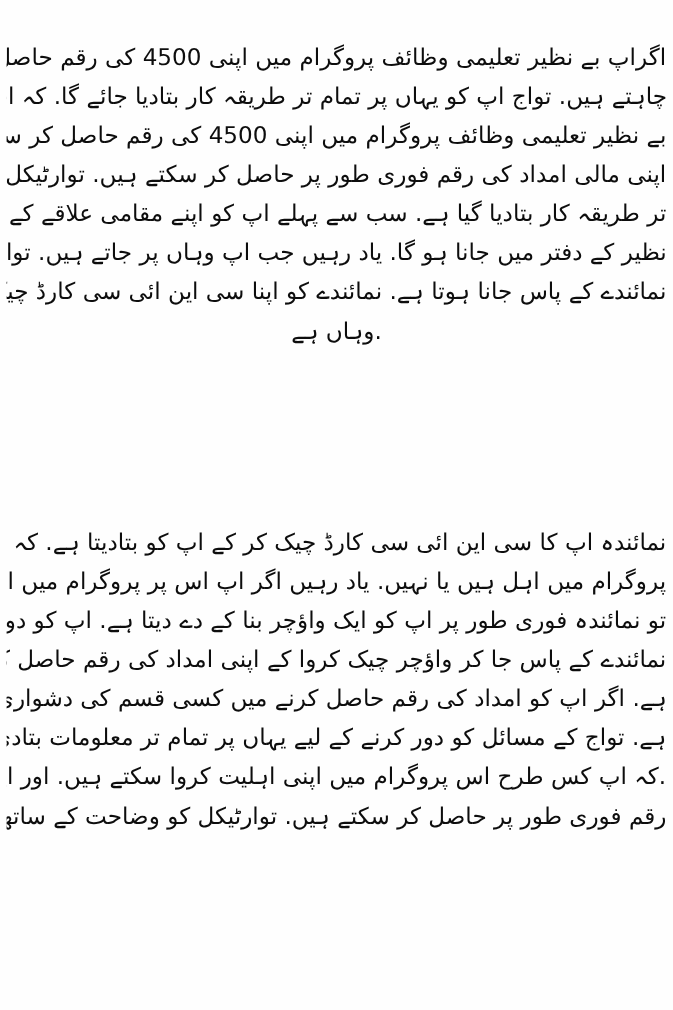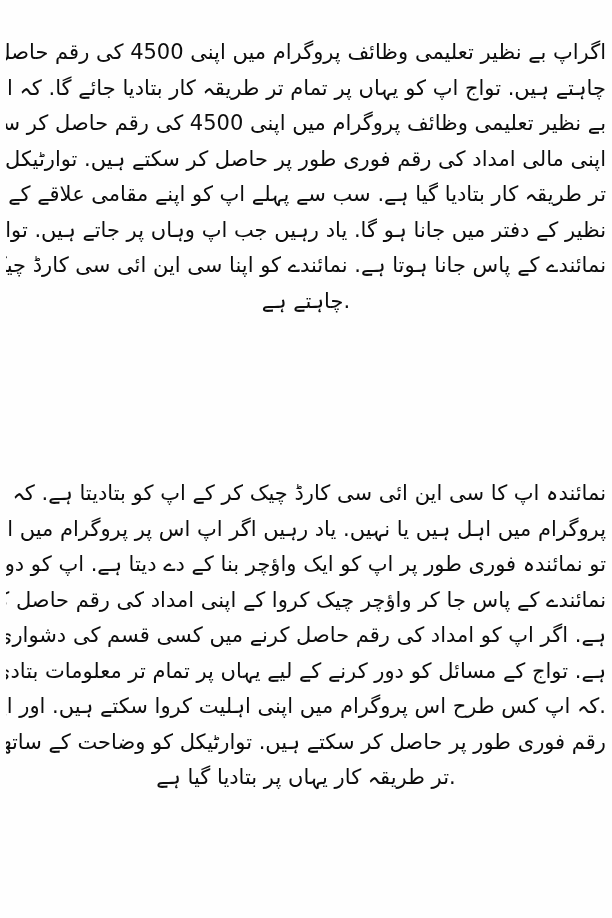--- a/index.html
+++ b/index.html
@@ -51,28 +51,27 @@
 <div class="page">
 
   <div class="para" id="para-1">
     <span class="line justify">اگراپ بے نظیر تعلیمی وظائف پروگرام میں اپنی 4500 کی رقم حاصل کرنا</span>
     <span class="line justify">چاہتے ہیں. تواج اپ کو یہاں پر تمام تر طریقہ کار بتادیا جائے گا. کہ اپ کس طرح</span>
     <span class="line justify">بے نظیر تعلیمی وظائف پروگرام میں اپنی 4500 کی رقم حاصل کر سکتے ہیں. اور</span>
     <span class="line justify">اپنی مالی امداد کی رقم فوری طور پر حاصل کر سکتے ہیں. توارٹیکل کے اندر اپ کو تمام</span>
     <span class="line justify">تر طریقہ کار بتادیا گیا ہے. سب سے پہلے اپ کو اپنے مقامی علاقے کے کسی بھی بے</span>
     <span class="line">نظیر کے دفتر میں جانا ہو گا. یاد رہیں جب اپ وہاں پر جاتے ہیں. تواپ کو</span>
     <span class="line justify">نمائندے کے پاس جانا ہوتا ہے. نمائندے کو اپنا سی این ائی سی کارڈ چیک کروانا</span>
-    <span class="line">.چاہتے ہے</span>
+    <span class="line">.وہاں ہے</span>
   </div>
 
   <div class="para" id="para-2">
     <span class="line">نمائندہ اپ کا سی این ائی سی کارڈ چیک کر کے اپ کو بتادیتا ہے. کہ اپ اس</span>
     <span class="line justify">پروگرام میں اہل ہیں یا نہیں. یاد رہیں اگر اپ اس پر پروگرام میں اہل ہوتے ہیں.</span>
     <span class="line justify">تو نمائندہ فوری طور پر اپ کو ایک واؤچر بنا کے دے دیتا ہے. اپ کو دوسرے</span>
     <span class="line justify">نمائندے کے پاس جا کر واؤچر چیک کروا کے اپنی امداد کی رقم حاصل کرنا ہوتی</span>
     <span class="line justify">ہے. اگر اپ کو امداد کی رقم حاصل کرنے میں کسی قسم کی دشواری کا سامنا پیش اتا</span>
     <span class="line justify">ہے. تواج کے مسائل کو دور کرنے کے لیے یہاں پر تمام تر معلومات بتادی گئی ہیں</span>
     <span class="line justify">.کہ اپ کس طرح اس پروگرام میں اپنی اہلیت کروا سکتے ہیں. اور اپنی مالی امداد کی</span>
     <span class="line justify">رقم فوری طور پر حاصل کر سکتے ہیں. توارٹیکل کو وضاحت کے ساتھ پڑھیں. تمام</span>
-    <span class="line">.تر طریقہ کار یہاں پر بتادیا گیا ہے</span>
   </div>
 
 </div>
 
 </body></html>

